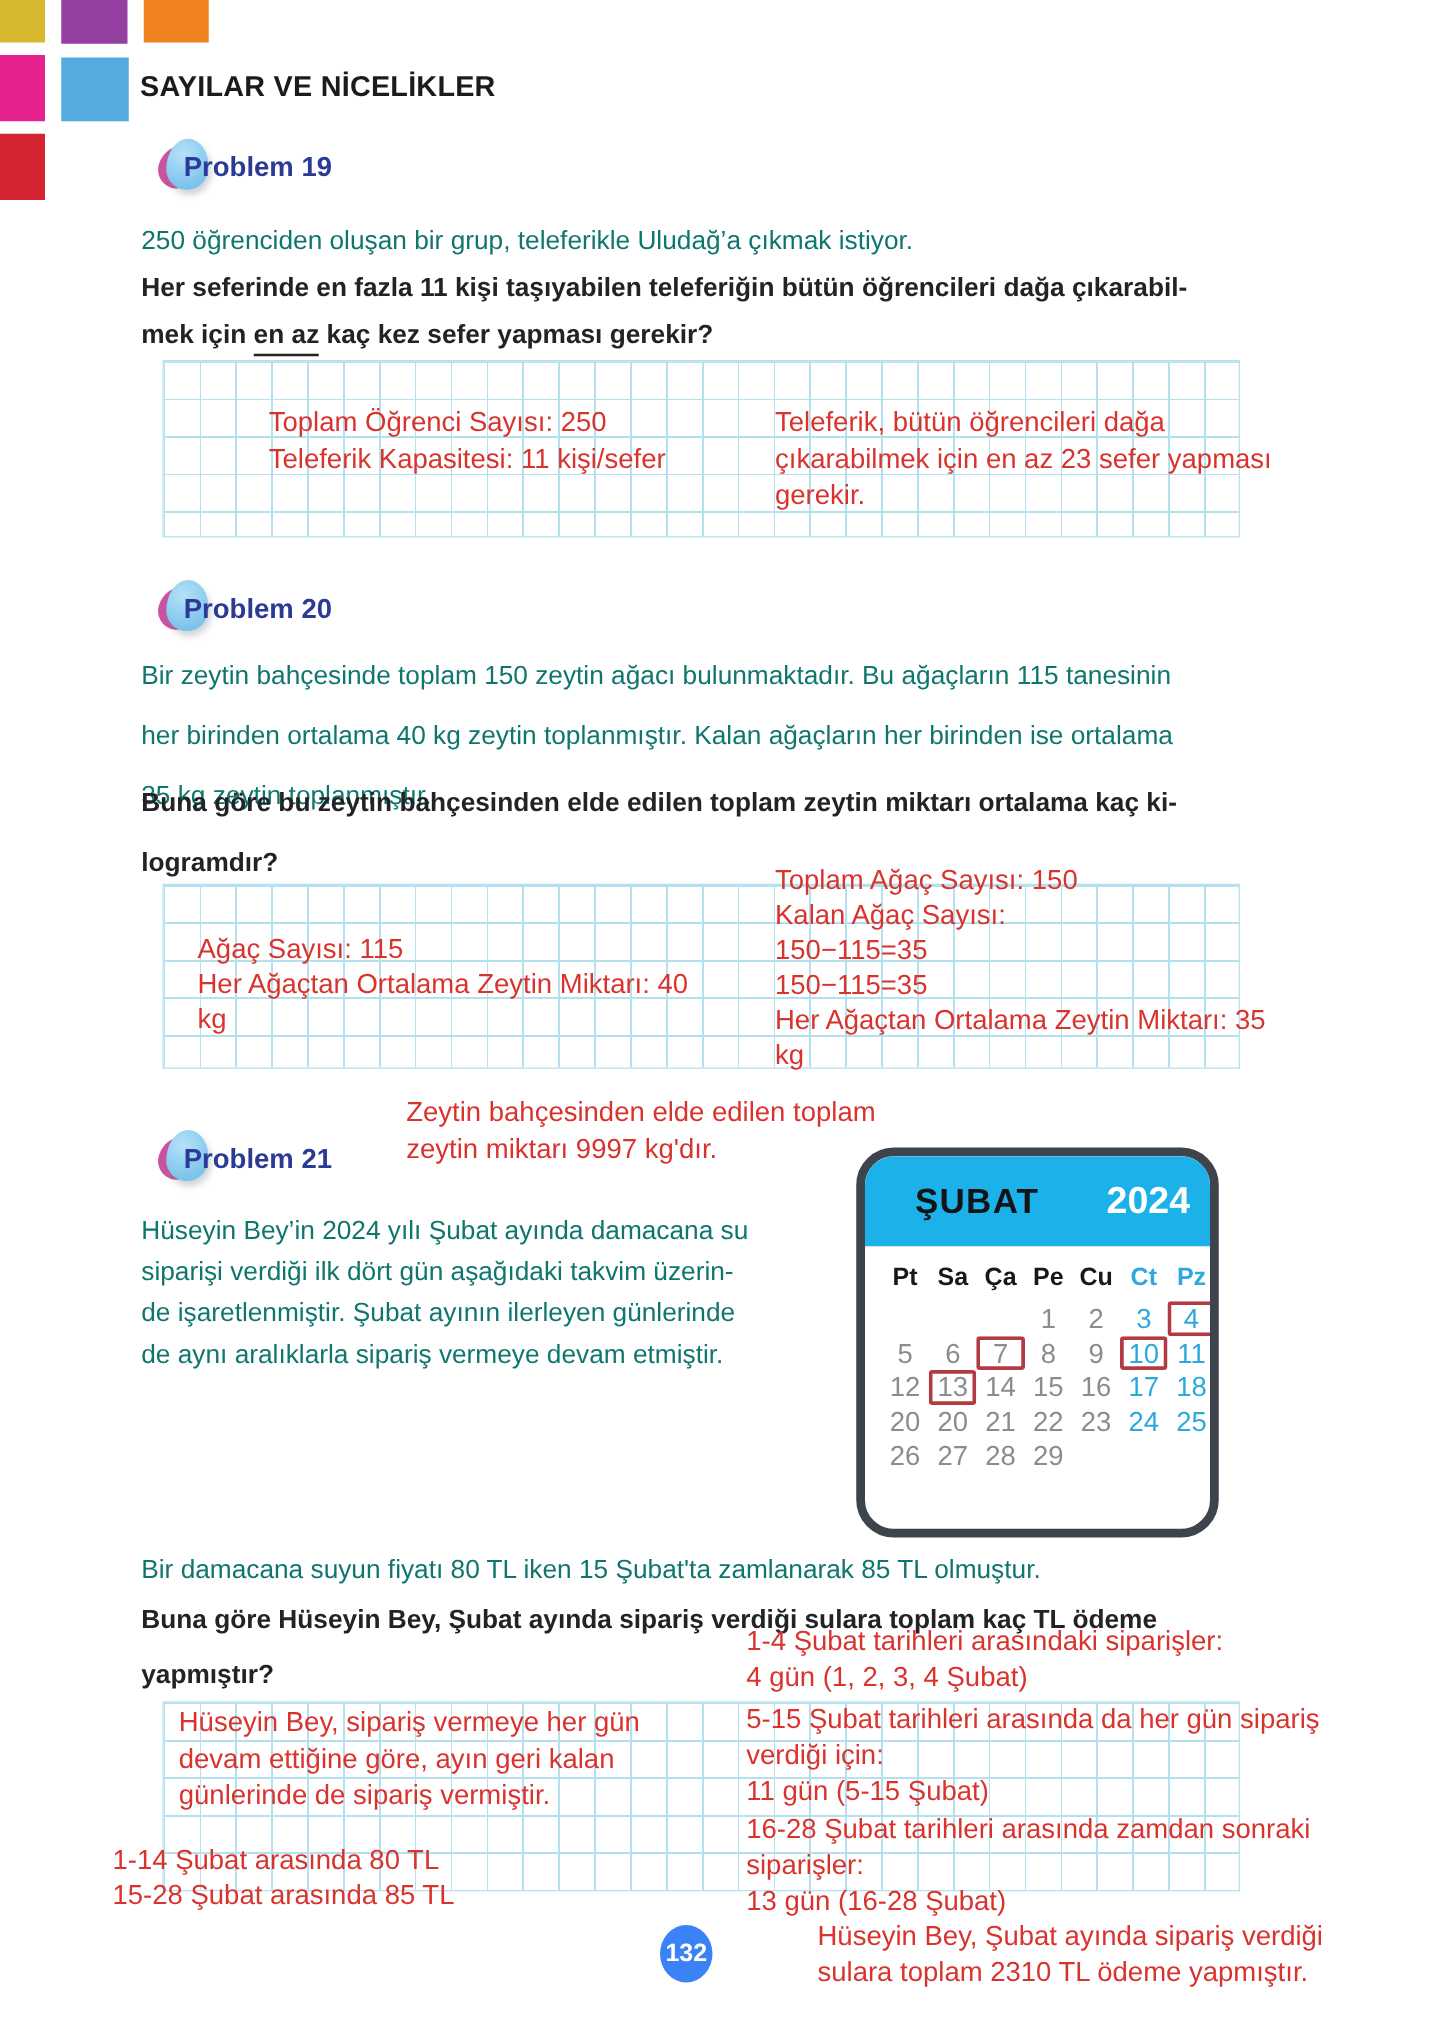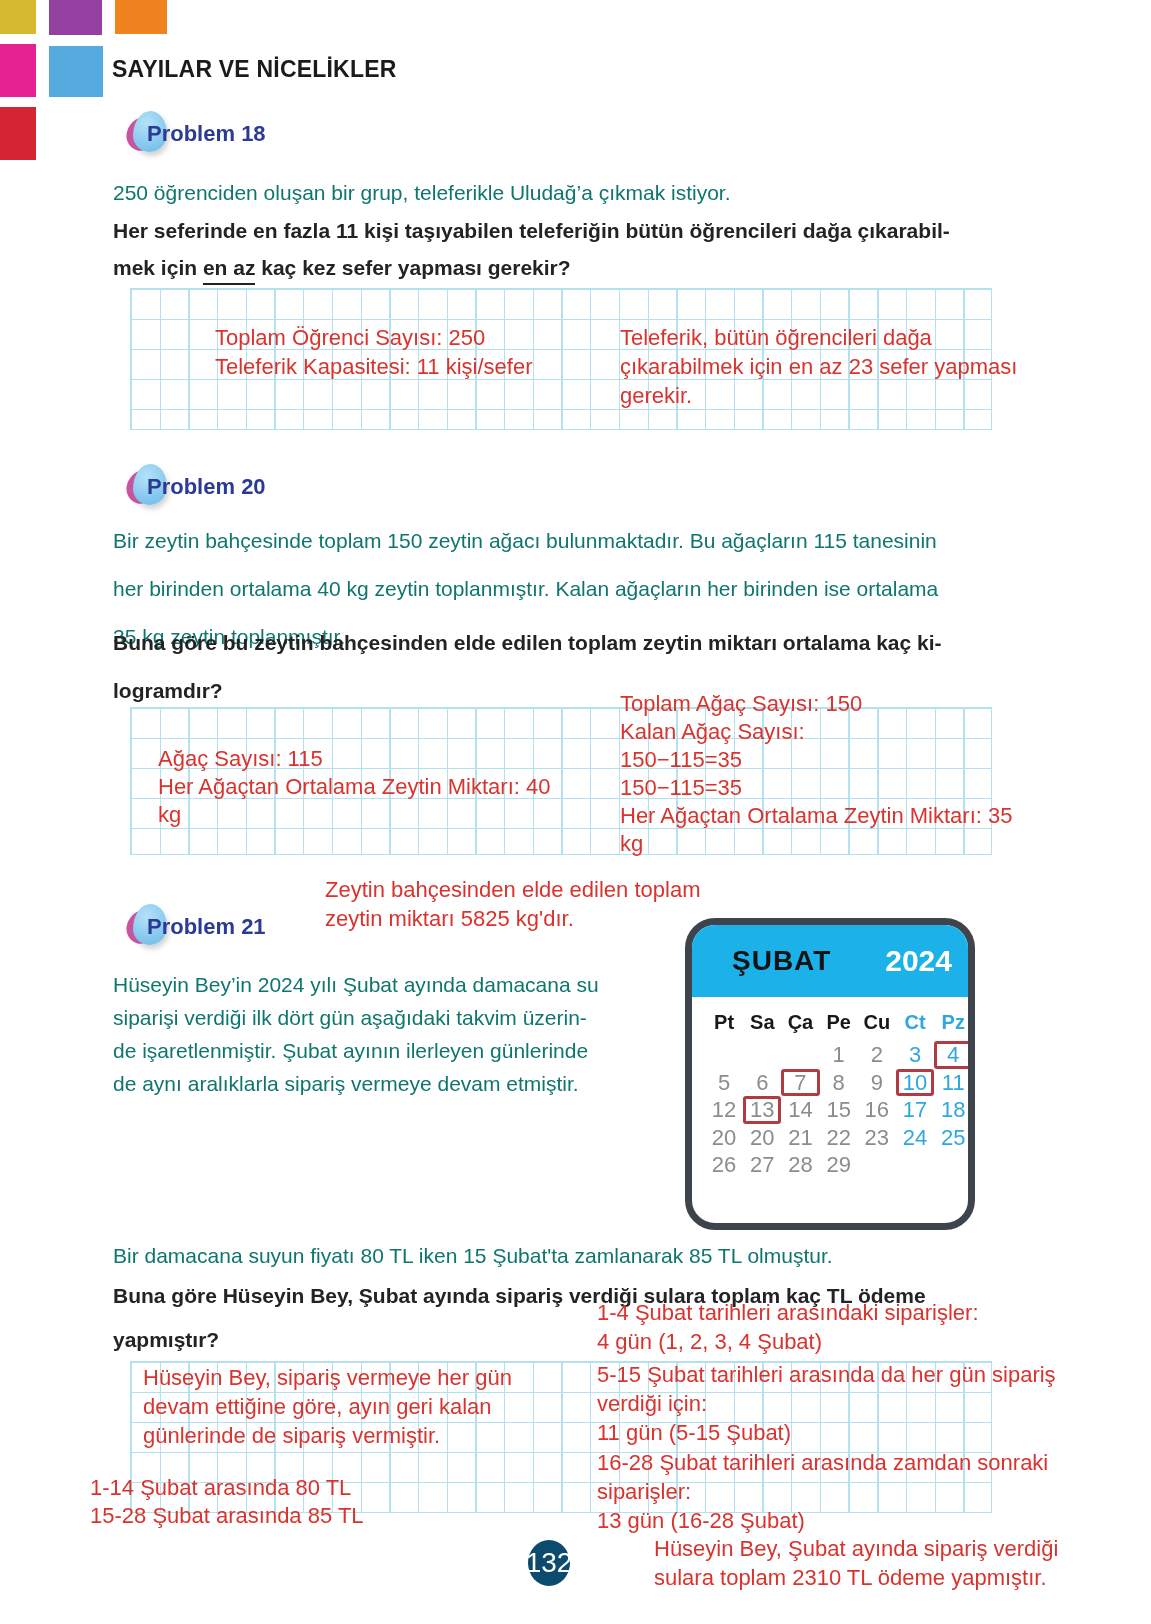--- a/index.html
+++ b/index.html
@@ -81,22 +81,22 @@
   }
   .cal-dates { margin-top:4px; grid-auto-rows:27.5px; }
   .cal-dates .cal-cell {
     text-align:center; line-height:27.5px; font-size:22px; color:#8a8c8f;
   }
   .weekend { color:#2fa8dc !important; }
   .boxed { box-shadow:inset 0 0 0 3px #b23b43; border-radius:3px; }
 
   #page-badge {
     position:absolute; left:528px; top:1540px; width:42px; height:46px;
-    border-radius:50%; background:#0c4a6e; color:#ffffff;
-    font-size:28px; font-weight:normal;
+    border-radius:50%; background:#3b82f6; color:#ffffff;
+    font-size:20px; font-weight:bold;
     display:flex; align-items:center; justify-content:center;
   }
 </style>
 </head>
 <body>
 
 <div id="mosaic">
     <div class="decor-square" style="left: 0px; top: 0px; width: 36px; height: 34px; background: rgb(214, 185, 47);"></div>
     <div class="decor-square" style="left: 49px; top: 0px; width: 53px; height: 35px; background: rgb(147, 64, 161);"></div>
     <div class="decor-square" style="left: 115px; top: 0px; width: 52px; height: 34px; background: rgb(240, 131, 31);"></div>
@@ -105,21 +105,21 @@
     <div class="decor-square" style="left: 0px; top: 107px; width: 36px; height: 53px; background: rgb(213, 37, 50);"></div>
   </div>
 
 <div class="page-title">SAYILAR VE NİCELİKLER</div>
 
 <div class="problem" style="left:130px; top:110px;">
   <div class="p-icon">
     <div class="p-icon-back"></div>
     <div class="p-icon-front"></div>
   </div>
-  <div class="problem-label">Problem 18</div>
+  <div class="problem-label">Problem 19</div>
 </div>
 
 <div class="body-text lh37" style="left:113px; top:174px;">250 öğrenciden oluşan bir grup, teleferikle Uludağ’a çıkmak istiyor.</div>
 
 <div class="body-text bold lh37" style="left:113px; top:212px;"><span>Her seferinde en fazla 11 kişi taşıyabilen teleferiğin bütün öğrencileri dağa çıkarabil-</span>
 <span><span>mek için </span><span class="underlined">en az</span><span> kaç kez sefer yapması gerekir?</span></span></div>
 
 <div class="grid-box" style="top:288px; height:140px;"></div>
 <div class="red-note" style="left:215px; top:323px;">Toplam Öğrenci Sayısı: 250
 Teleferik Kapasitesi: 11 kişi/sefer</div>
@@ -145,21 +145,21 @@
 <div class="red-note lh28" style="left:620px; top:690px;">Toplam Ağaç Sayısı: 150
 Kalan Ağaç Sayısı:
 150−115=35
 150−115=35
 Her Ağaçtan Ortalama Zeytin Miktarı: 35
 kg</div>
 <div class="red-note lh28" style="left:158px; top:745px;">Ağaç Sayısı: 115
 Her Ağaçtan Ortalama Zeytin Miktarı: 40
 kg</div>
 <div class="red-note" style="left:325px; top:875px;">Zeytin bahçesinden elde edilen toplam
-zeytin miktarı 5825 kg'dır.</div>
+zeytin miktarı 9997 kg'dır.</div>
 
 <div class="problem" style="left:130px; top:903px;">
   <div class="p-icon">
     <div class="p-icon-back"></div>
     <div class="p-icon-front"></div>
   </div>
   <div class="problem-label">Problem 21</div>
 </div>
 
 <div class="body-text lh33" style="left:113px; top:968px;">Hüseyin Bey’in 2024 yılı Şubat ayında damacana su

